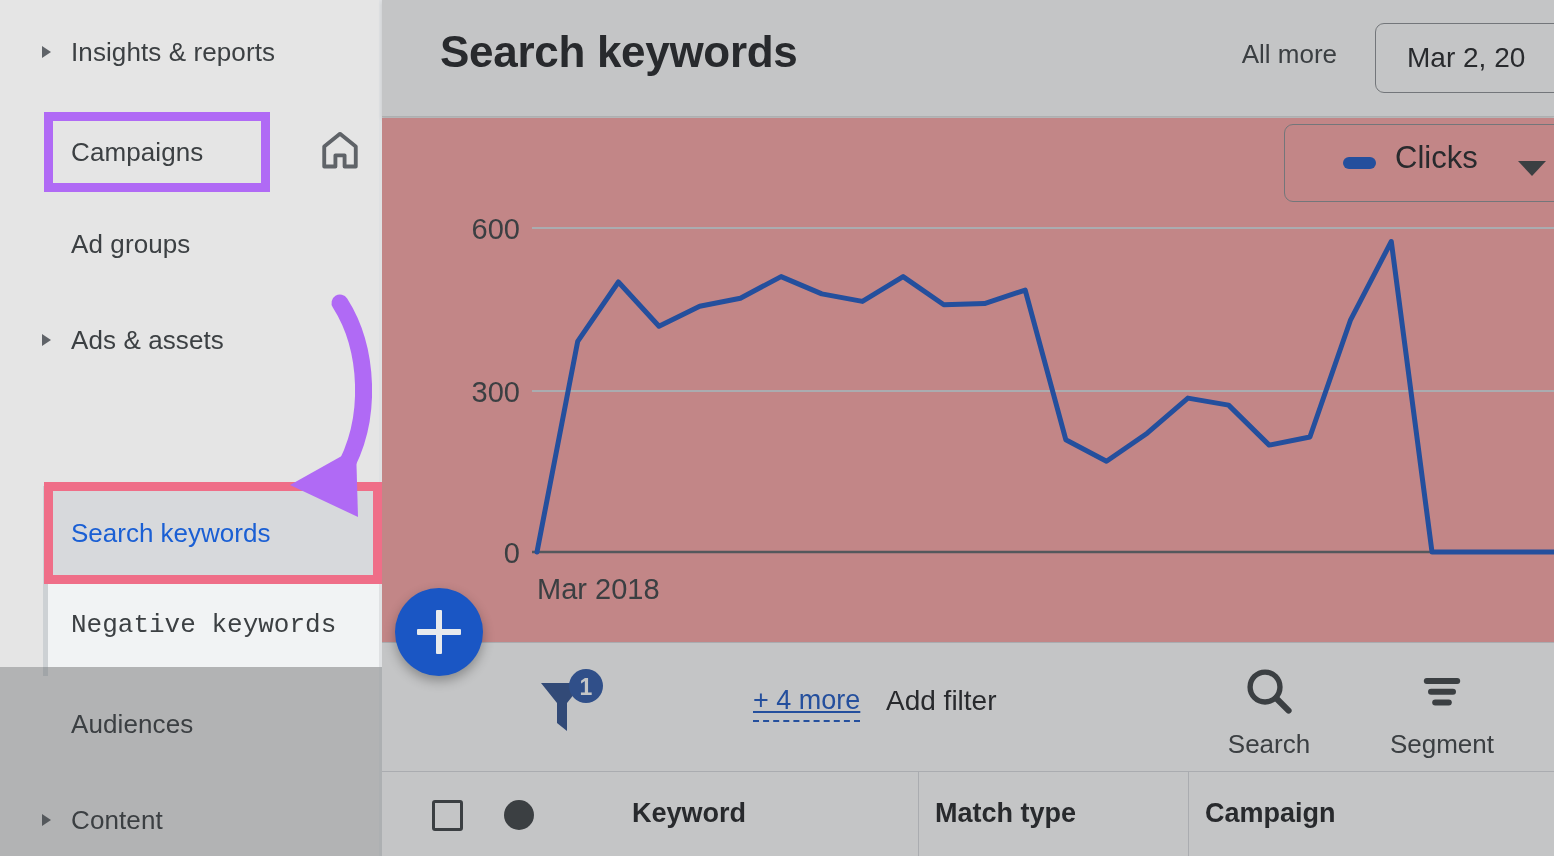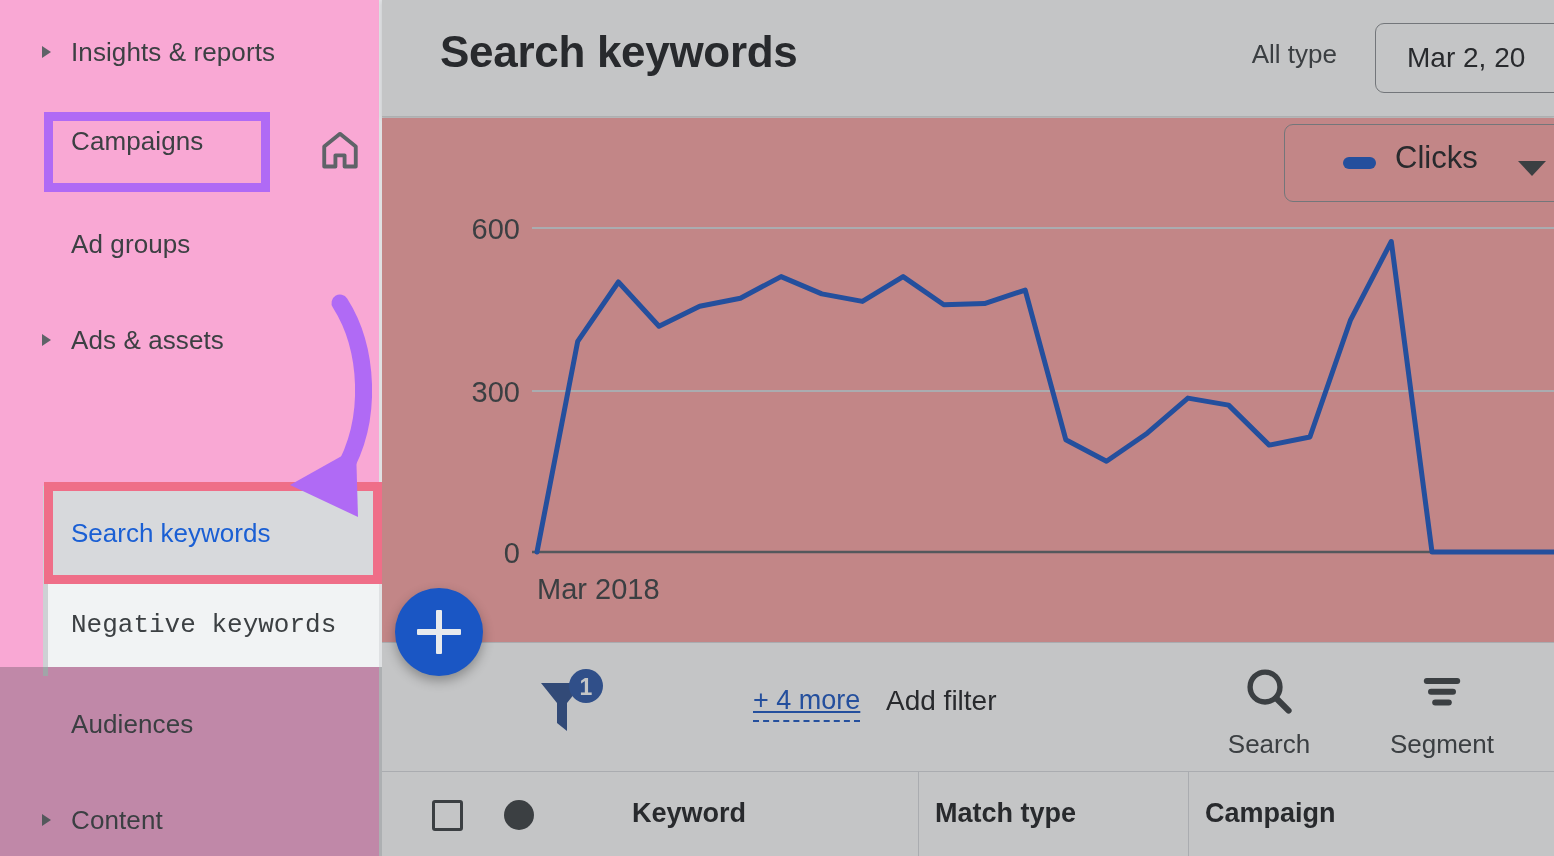--- a/index.html
+++ b/index.html
@@ -15,21 +15,21 @@
     position: relative;
     width: 1554px; height: 856px;
     overflow: hidden;
   }
 
   
   #sidebar {
     position: absolute;
     left: 0; top: 0;
     width: 382px; height: 856px;
-    background: #f9a8d4;
+    background: #e5e5e5;
     border-right: 3px solid #dfe1e3;
   }
   .nav-item {
     position: absolute;
     left: 0;
     width: 379px;
     height: 46px;
     display: flex;
     align-items: center;
     font-size: 26px;
@@ -297,21 +297,21 @@
 
 <div id="app">
 
   <nav id="sidebar">
 
     <div class="nav-item" style="top:29px;">
       <span class="caret"></span>
       <span class="nav-label">Insights &amp; reports</span>
     </div>
 
-    <div class="nav-item" style="top:118px;">
+    <div class="nav-item" style="top:129px;">
       <span class="nav-label">Campaigns</span>
     </div>
 
     <div id="home-icon-wrap">
       <svg width="44" height="44" viewBox="0 0 24 24" aria-hidden="true">
         <path d="M12 3.2 3.4 10.1V21h6.1v-6.1h5V21h6.1V10.1L12 3.2Z" fill="none" stroke="#5f6368" stroke-width="2.1" stroke-linejoin="round"></path>
       </svg>
     </div>
 
     <div class="nav-item" style="top:317px;">
@@ -341,21 +341,21 @@
     <div class="nav-item" style="top:797px;">
       <span class="caret"></span>
       <span class="nav-label">Content</span>
     </div>
   </nav>
 
   <section id="main">
 
     <header id="header">
       <h1 id="page-title">Search keywords</h1>
-      <span id="all-time-label">All type</span>
+      <span id="all-time-label">All more</span>
       <div id="date-chip">
         <span class="date-text">Mar 2, 20</span>
       </div>
     </header>
 
     <div id="chart-panel">
 
       <div id="metric-chip">
         <span class="legend-dash"></span>
         <span class="metric-label">Clicks</span>

